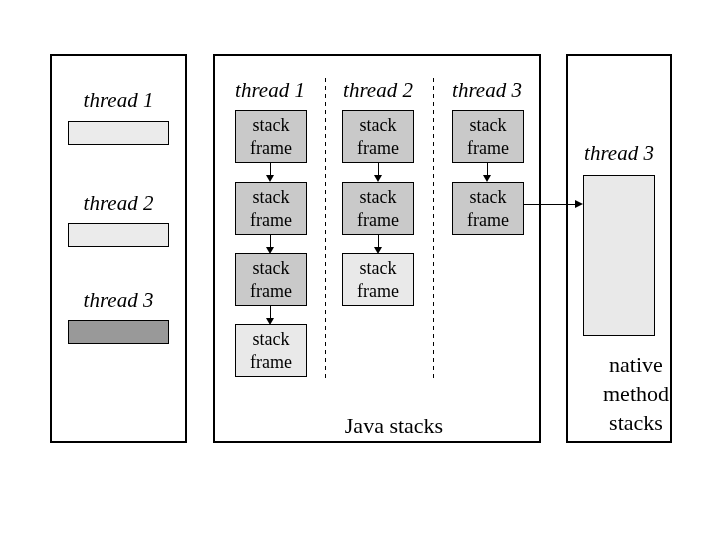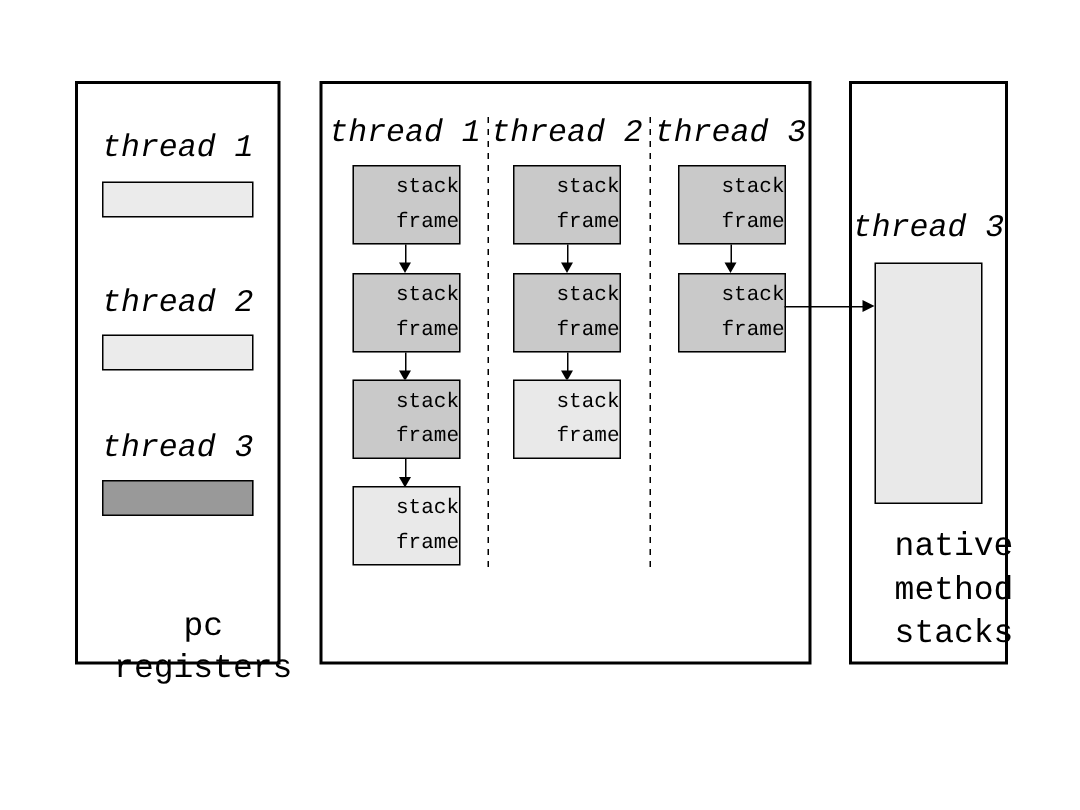--- a/index.html
+++ b/index.html
@@ -9,21 +9,21 @@
     --frame-light:#e9e9e9;
     --register-light:#ebebeb;
     --register-dark:#999999;
   }
   *{margin:0;padding:0;box-sizing:border-box;}
   html,body{background:#fff;}
   .canvas{
     position:relative;
     width:720px;height:540px;
     background:var(--background);
-    font-family:Liberation Mono, monospace;
+    font-family:Liberation Serif, serif;
     color:#000;
     overflow:hidden;
   }
   .panel{
     position:absolute;
     border:2px solid var(--border);
     background:var(--background);
   }
   .panel-left  {left:50px; top:54px; width:137px; height:389px;}
   .panel-mid   {left:213px;top:54px; width:328px; height:389px;}
@@ -64,22 +64,22 @@
   }
   .col-h-1{left:0px;} .col-h-2{left:108px;} .col-h-3{left:217px;}
   .vsep{
     position:absolute;top:22px;width:1px;height:300px;
     background:repeating-linear-gradient(to bottom,var(--border) 0 4px,transparent 4px 8px);
   }
   .vsep-1{left:110px;} .vsep-2{left:218px;}
   .frame{
     position:absolute;width:72px;height:53px;
     border:1px solid var(--border);
-    text-align:right;
-    font-size:14px;line-height:23px;
+    text-align:center;
+    font-size:18px;line-height:23px;
     padding-top:3px;
   }
   .frame.gray {background:var(--frame-gray);}
   .frame.light{background:var(--frame-light);}
   .varrow{position:absolute;width:9px;height:19px;}
   .varrow::before{
     content:"";position:absolute;left:4px;top:0;bottom:4px;width:1px;background:var(--border);
   }
   .varrow::after{
     content:"";position:absolute;left:0;bottom:0;width:0;height:0;
@@ -113,30 +113,30 @@
 
 <div class="canvas">
 
   <div class="panel panel-left">
     <div class="thread-label lbl-t1">thread 1</div>
     <div class="reg reg-1 light"></div>
     <div class="thread-label lbl-t2">thread 2</div>
     <div class="reg reg-2 light"></div>
     <div class="thread-label lbl-t3">thread 3</div>
     <div class="reg reg-3 dark"></div>
-    <div class="caption cap-left">pc registers</div>
   </div>
 
   <div class="panel panel-mid">
     <div class="col-heading col-h-1">thread 1</div>
     <div class="col-heading col-h-2">thread 2</div>
     <div class="col-heading col-h-3">thread 3</div>
     <div class="vsep vsep-1"></div>
     <div class="vsep vsep-2"></div>
 
+    <div class="caption cap-mid">Java stacks</div>
   <div class="frame gray" style="left: 20px; top: 54px;">stack frame</div>
       <div class="varrow" style="left: 51px; top: 107px;"></div>
       <div class="frame gray" style="left: 20px; top: 126px;">stack frame</div>
       <div class="varrow" style="left: 51px; top: 179px;"></div>
       <div class="frame gray" style="left: 20px; top: 197px;">stack frame</div>
       <div class="varrow" style="left: 51px; top: 250px;"></div>
       <div class="frame light" style="left: 20px; top: 268px;">stack frame</div>
       <div class="frame gray" style="left: 127px; top: 54px;">stack frame</div>
       <div class="varrow" style="left: 159px; top: 107px;"></div>
       <div class="frame gray" style="left: 127px; top: 126px;">stack frame</div>

